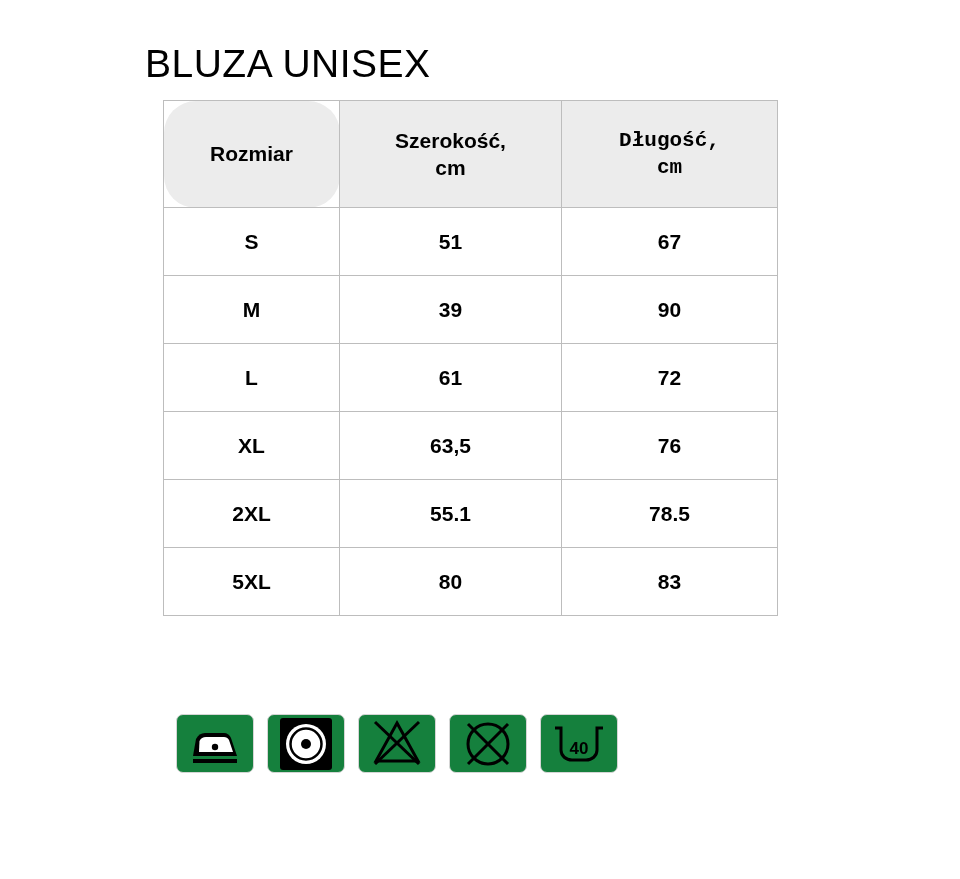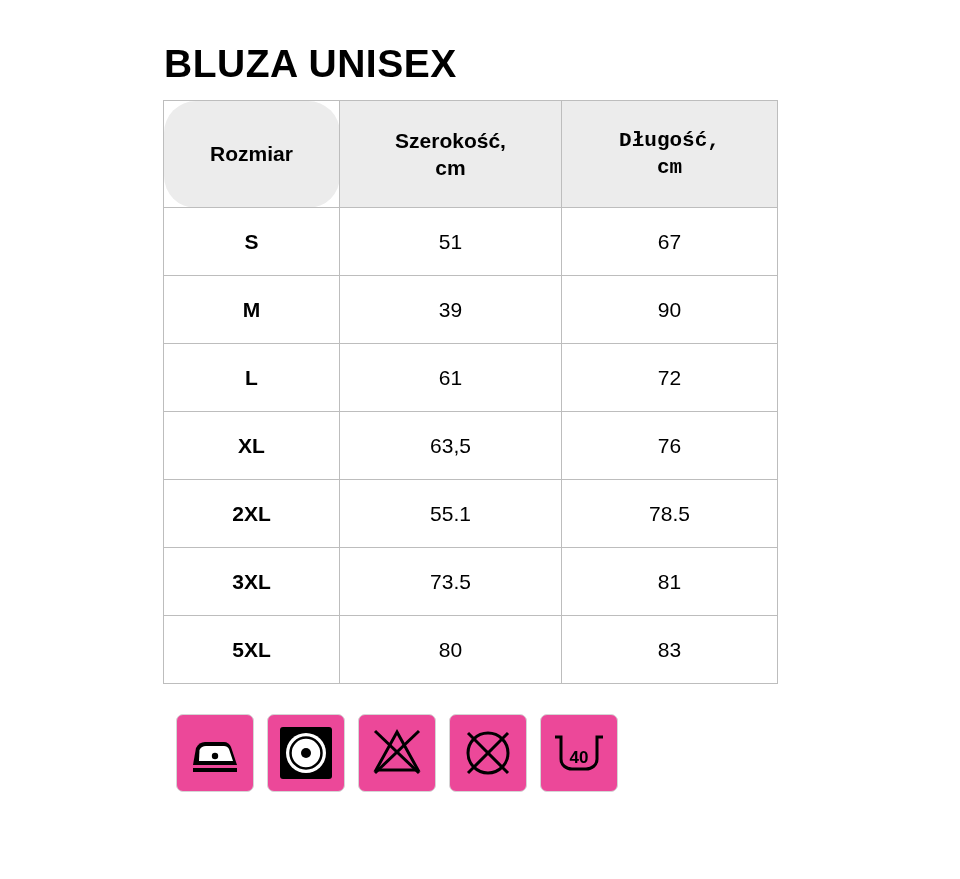--- a/index.html
+++ b/index.html
@@ -15,40 +15,41 @@
     overflow: hidden;
   }
   .page {
     position: relative;
     width: 960px;
     height: 879px;
     box-sizing: border-box;
   }
   .title {
     position: absolute;
-    left: 164px;
+    left: 145px;
     top: 42px;
     font-size: 39px;
-    font-weight: bold;
+    font-weight: normal;
     letter-spacing: 0.5px;
     color: #000;
   }
   table.size-table {
     position: absolute;
     left: 163px;
     top: 100px;
     width: 575px;
     border-collapse: collapse;
     table-layout: fixed;
   }
   table.size-table th,
   table.size-table td {
     border: 1px solid #bdbdbd;
     text-align: center;
     vertical-align: middle;
+    font-weight: bold;
   }
   table.size-table thead th {
     background: #ececec;
     font-size: 21px;
     font-weight: bold;
     height: 98px;
     line-height: 1.3;
     padding: 4px 6px;
   }
   table.size-table thead th.col-size { width: 163px; border-radius: 32px; }
@@ -66,24 +67,24 @@
 
   .care-icons {
     position: absolute;
     left: 176px;
     top: 714px;
     display: flex;
     gap: 13px;
   }
   .care-icon {
     width: 78px;
-    height: 78px;
+    height: 59px;
     border: 1px solid #d5d5d5;
     border-radius: 7px;
-    background: #ec4899;
+    background: #15803d;
     display: flex;
     align-items: center;
     justify-content: center;
     box-sizing: border-box;
   }
   .care-icon svg { display: block; }
 </style>
 </head>
 <body>
 
@@ -123,25 +124,20 @@
       </tr>
       <tr>
         <td class="size-cell">XL</td>
         <td>63,5</td>
         <td>76</td>
       </tr>
       <tr>
         <td class="size-cell">2XL</td>
         <td>55.1</td>
         <td>78.5</td>
-      </tr>
-      <tr>
-        <td class="size-cell">3XL</td>
-        <td>73.5</td>
-        <td>81</td>
       </tr>
       <tr>
         <td class="size-cell">5XL</td>
         <td>80</td>
         <td>83</td>
       </tr>
     </tbody>
   </table>
 
   <div class="care-icons">

